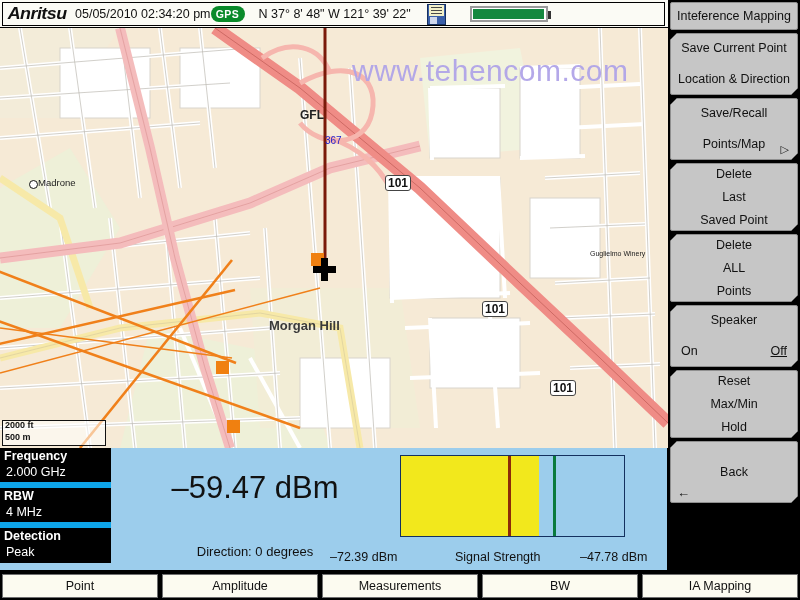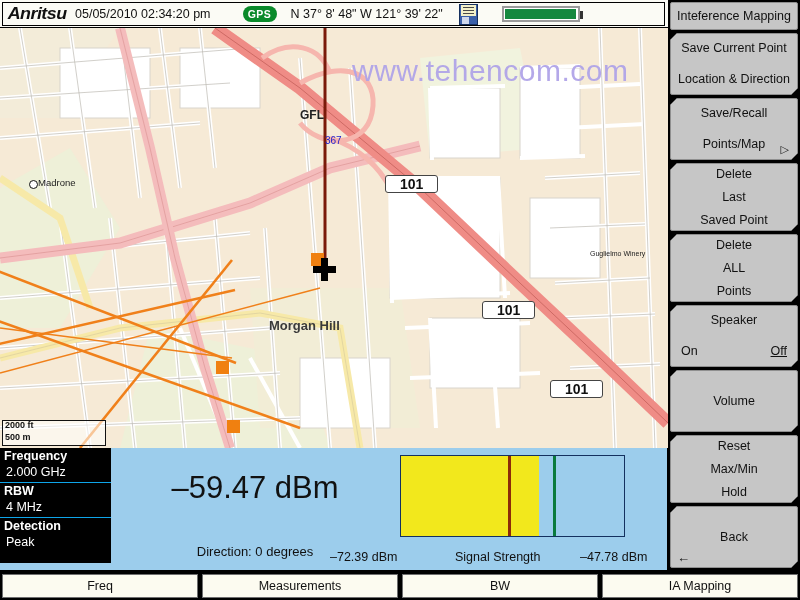--- a/index.html
+++ b/index.html
@@ -11,21 +11,21 @@
   .topbar{position:absolute;left:0;top:0;width:800px;height:28px;
           background:#fbfbf5;border-bottom:1px solid #000;
           display:flex;align-items:center;box-sizing:border-box;}
   .topbar-inner{position:absolute;left:2px;top:2px;width:663px;height:24px;
           background:#fbfbf5;border:1px solid #000;box-sizing:border-box;
           display:flex;align-items:center;}
   .brand{font-size:17px;font-weight:bold;font-style:italic;color:#111;
          letter-spacing:-0.5px;padding-left:6px;font-family:"Liberation Sans",sans-serif;
          transform:scaleX(1.05);}
   .datetime{font-size:12.5px;color:#111;margin-left:10px;white-space:nowrap;}
-  .gps-badge{margin-left:32px;width:34px;height:16px;border-radius:9px;
+  .gps-badge{margin-left:0;width:34px;height:16px;border-radius:9px;
         background:#0a8a2a;color:#fff;font-size:10.5px;font-weight:bold;
         display:flex;align-items:center;justify-content:center;letter-spacing:0.5px;}
   .coords{font-size:12.5px;color:#111;margin-left:14px;white-space:nowrap;}
   .floppy{margin-left:16px;width:19px;height:21px;position:relative;}
   .floppy .body{position:absolute;inset:0;background:#3a5fa8;border:1px solid #16305e;}
   .floppy .label{position:absolute;left:2px;top:1px;right:2px;height:11px;background:#f2f0c8;}
   .floppy .l1,.floppy .l2,.floppy .l3{position:absolute;left:4px;right:4px;height:1.5px;background:#4a4a4a;}
   .floppy .l1{top:3px}.floppy .l2{top:6px}.floppy .l3{top:9px}
   .floppy .shutter{position:absolute;left:3px;bottom:1px;width:7px;height:7px;background:#cfd8ec;}
   .battery{margin-left:24px;width:78px;height:16px;border:2px solid #9a9a9a;
@@ -36,43 +36,43 @@
   
   .mapwrap{position:absolute;left:0;top:28px;width:668px;height:420px;overflow:hidden;
            background:#f6ead6;border-right:1px solid #000;}
   .map-svg{position:absolute;left:0;top:0;}
   .watermark{position:absolute;left:352px;top:26px;font-size:30px;color:#b0a4e8;
              font-family:"Liberation Sans",sans-serif;white-space:nowrap;opacity:.95;
              letter-spacing:0.5px;}
   .city-label{position:absolute;font-size:13px;font-weight:bold;color:#3a3a3a;
               font-family:"Liberation Sans",sans-serif;}
   .poi-label{position:absolute;font-size:9.5px;color:#222;font-family:"Liberation Sans",sans-serif;}
-  .shield{position:absolute;font-size:14px;font-weight:bold;color:#111;background:#fff;
-          border:1px solid #444;border-radius:3px;padding:0 14px;}
+  .shield{position:absolute;font-size:12px;font-weight:bold;color:#111;background:#fff;
+          border:1px solid #444;border-radius:3px;padding:0 2px;}
   .hwy-label{position:absolute;font-size:10px;font-weight:normal;color:#2222cc;}
   .gfl{position:absolute;font-size:12px;font-weight:bold;color:#222;}
   .scalebar{position:absolute;left:2px;bottom:2px;width:104px;}
   .scalerow{position:relative;height:12px;border-left:1px solid #111;border-bottom:1px solid #111;
             border-right:1px solid #111;background:rgba(255,255,255,.55);}
   .scalerow span{position:absolute;left:2px;top:-1px;font-size:9px;font-weight:bold;color:#111;}
   .scalerow.top{border-bottom:none;border-top:1px solid #111;}
   .sq-marker{position:absolute;width:13px;height:13px;background:#f08010;}
   .cross{position:absolute;width:23px;height:23px;}
   .cross:before,.cross:after{content:"";position:absolute;background:#000;}
   .cross:before{left:8px;top:0;width:7px;height:23px;}
   .cross:after{left:0;top:8px;width:23px;height:7px;}
   .circ-poi{position:absolute;width:7px;height:7px;border:1.5px solid #111;
             border-radius:50%;background:#fff;}
 
   
   .meas{position:absolute;left:0;top:448px;width:668px;height:122px;background:#9ccdec;
         border-right:1px solid #000;box-sizing:border-box;}
   .paramcol{position:absolute;left:0;top:0;width:111px;height:115px;background:#000;color:#fff;
             box-sizing:border-box;}
-  .pblock{padding:1px 4px 2px 4px;border-bottom:1px solid #0ea5e9;}
+  .pblock{padding:1px 4px 2px 4px;border-bottom:6px solid #0ea5e9;}
   .pblock:last-child{border-bottom:none;}
   .pname{font-size:12.5px;font-weight:bold;line-height:15px;}
   .pval{font-size:12.5px;line-height:16px;padding-left:2px;}
   .bigval{position:absolute;left:120px;top:22px;width:270px;text-align:center;
           font-size:31px;color:#111;font-family:"Liberation Sans",sans-serif;}
   .dirtext{position:absolute;left:120px;top:96px;width:270px;text-align:center;
            font-size:13px;color:#111;}
   .ssbar{position:absolute;left:400px;top:455px;width:225px;height:82px;
          border:1px solid #14315f;background:#9ccdec;box-sizing:border-box;}
   .ssfill{position:absolute;left:0;top:0;bottom:0;background:#f2e81c;}
@@ -339,34 +339,32 @@
       <span class="ln" style="margin-top:8px;">ALL</span>
       <span class="ln" style="margin-top:8px;">Points</span>
     </div>
     <div class="skey notch" style="height:62px;">
       <span class="ln">Speaker</span>
       <span class="onoff" style="margin-top:16px;">
         <span>On</span>
         <span class="sel">Off</span>
       </span>
     </div>
-    <div class="skey notch" style="height:62px;">
-      <span class="ln">Volume</span>
-    </div>
     <div class="skey notch" style="height:68px;">
       <span class="ln">Reset</span>
       <span class="ln" style="margin-top:8px;">Max/Min</span>
       <span class="ln" style="margin-top:8px;">Hold</span>
     </div>
     <div class="skey notch" style="height:62px;">
       <span class="ln">Back</span>
       <span class="arrow-l">←</span>
     </div>
   </div>
 
   <div class="toolbar">
-    <div class="tbtn">Freq</div>
+    <div class="tbtn">Point</div>
+    <div class="tbtn">Amplitude</div>
     <div class="tbtn">Measurements</div>
     <div class="tbtn">BW</div>
     <div class="tbtn">IA Mapping</div>
   </div>
 
 </div>
 
 </body></html>

